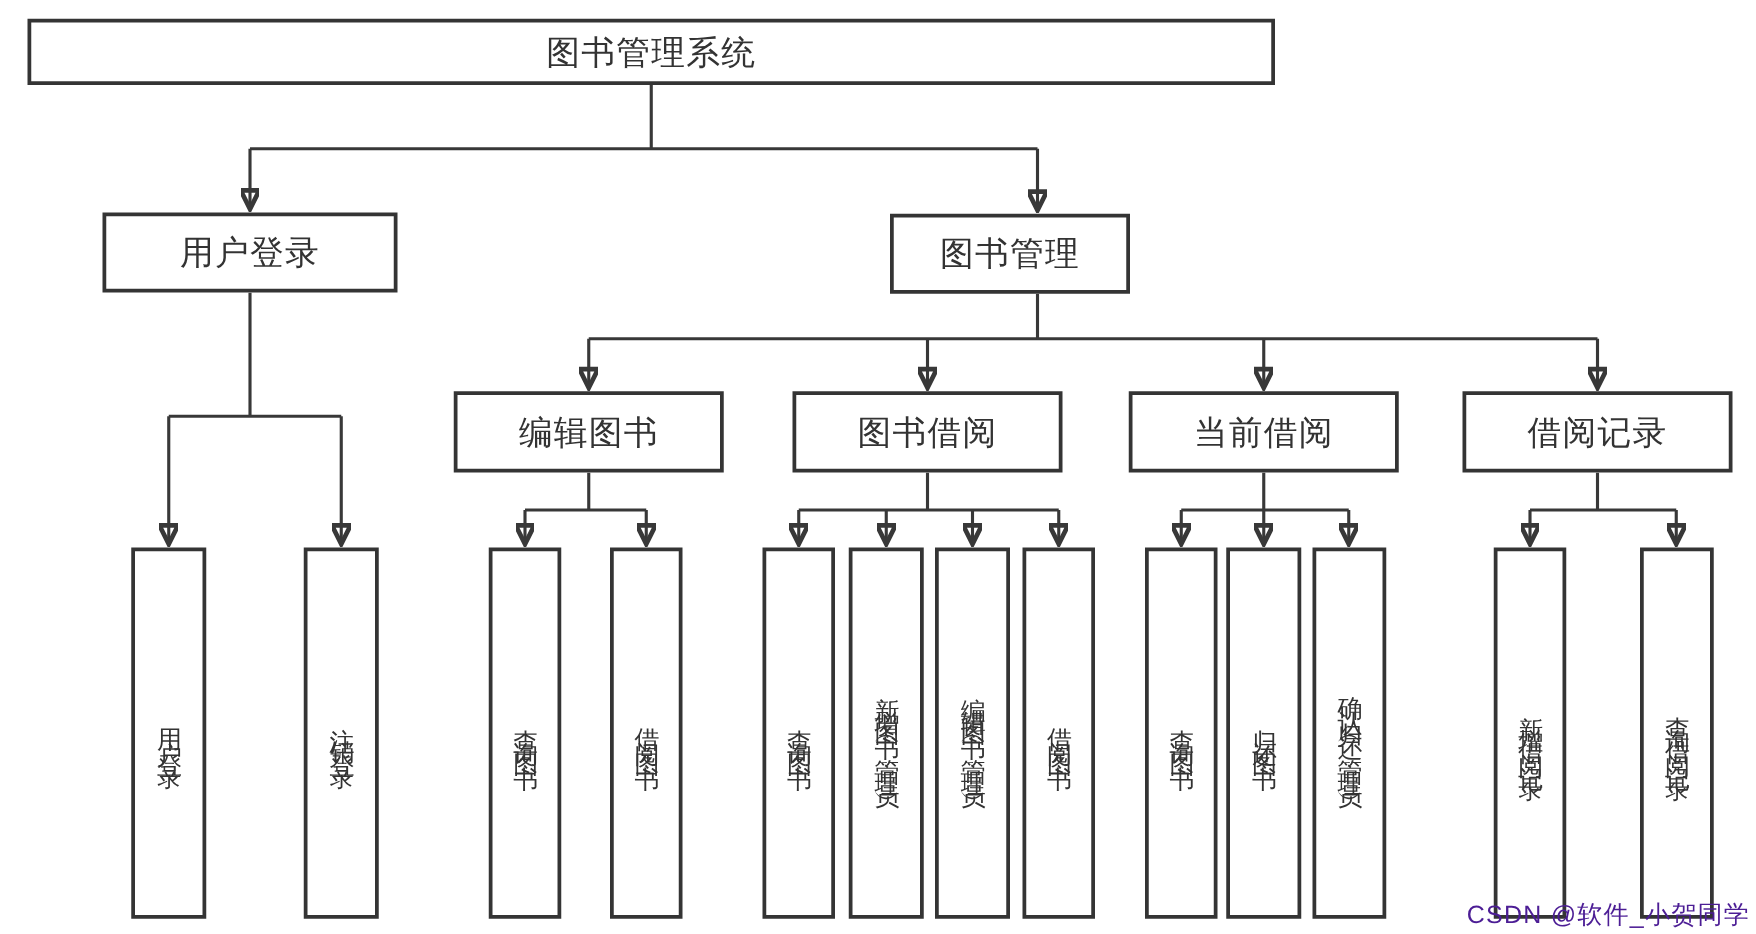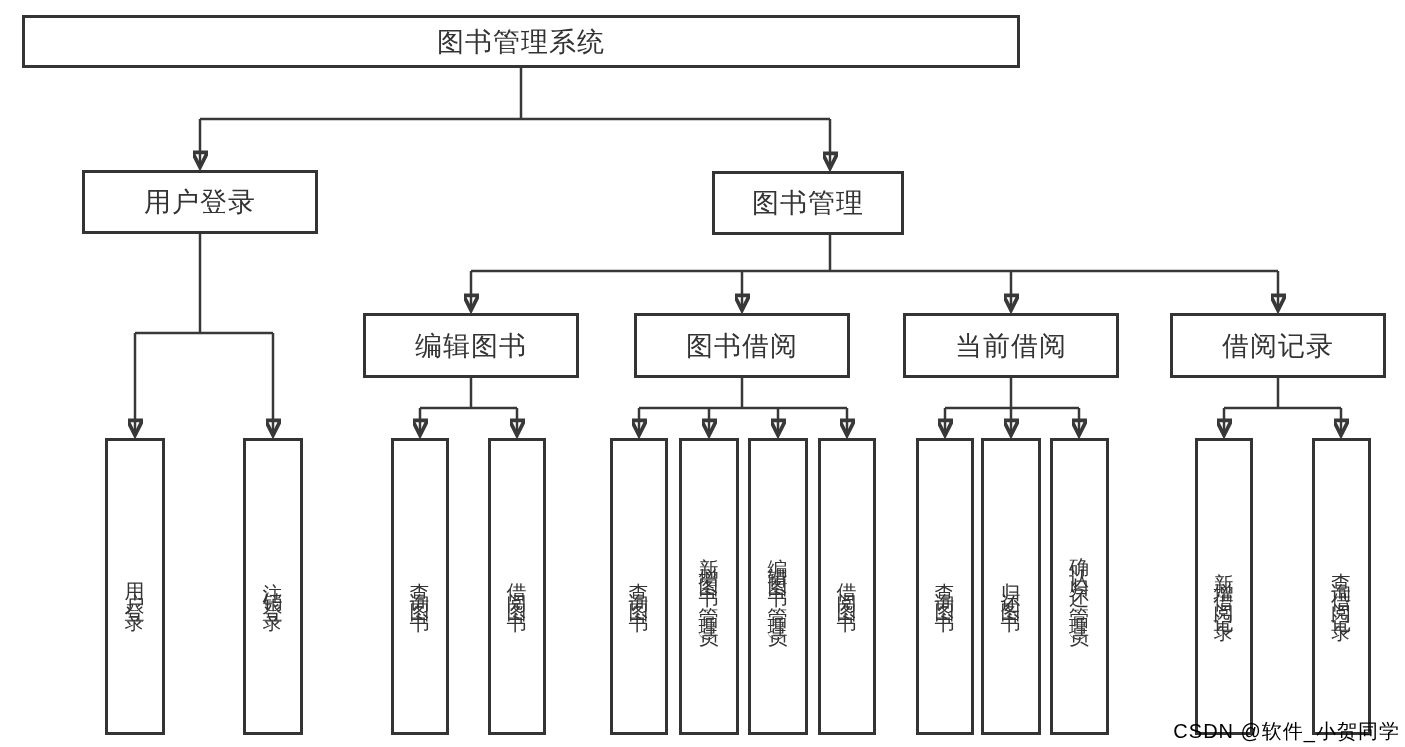--- a/index.html
+++ b/index.html
@@ -49,21 +49,21 @@
     font-size: 20px;
     letter-spacing: 10px;
     line-height: 1;
     color: #333333;
   }
   .watermark {
     position: absolute;
     right: 5px;
     bottom: 2px;
     font-size: 20px;
-    color: #000000;
+    color: #4c1d95;
     letter-spacing: 1px;
     z-index: 5;
     white-space: nowrap;
   }
 </style>
 </head>
 <body>
 
 <div class="stage">
 

